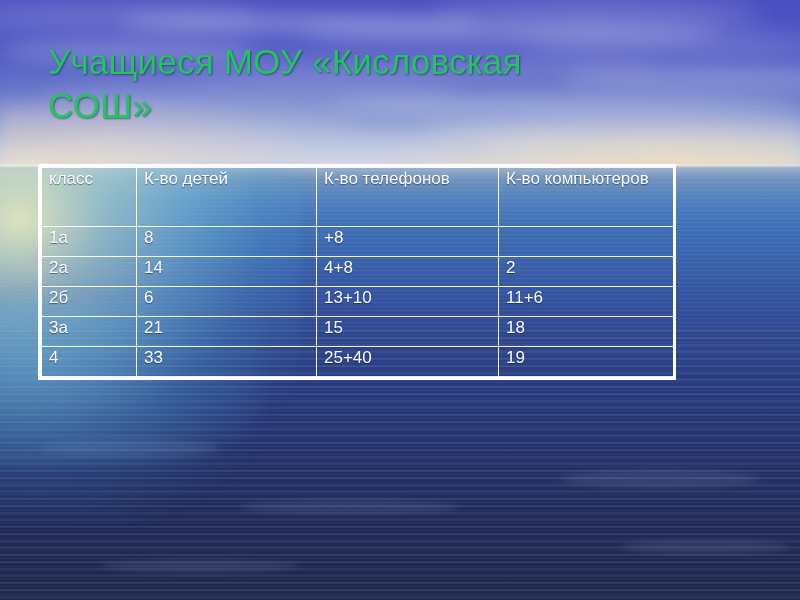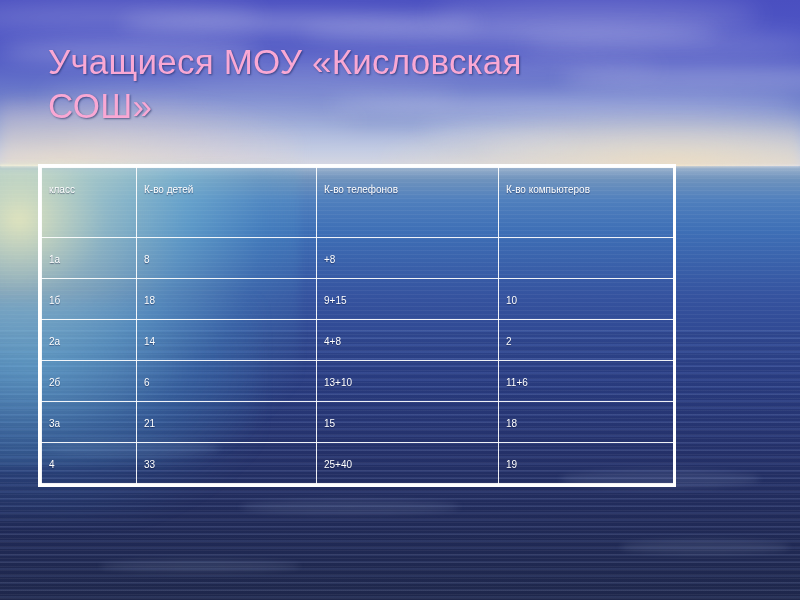--- a/index.html
+++ b/index.html
@@ -138,21 +138,21 @@
        rgba(240,240,250,0.45) 100%);
     filter: blur(1px);
   }
 
   
   .title {
     position: absolute;
     left: 48px;
     top: 40px;
     width: 640px;
-    color: #f9a8d4;
+    color: #22c55e;
     font-size: 35px;
     line-height: 44px;
     font-weight: 400;
     letter-spacing: 0.2px;
     text-shadow: 1px 1px 2px rgba(20,30,80,0.55);
     white-space: pre-line;
   }
 
   
   .tbl-wrap {
@@ -164,25 +164,25 @@
     box-sizing: border-box;
   }
   table.data {
     width: 100%;
     border-collapse: collapse;
     table-layout: fixed;
   }
   table.data td, table.data th {
     border: 1px solid rgba(255,255,255,0.92);
     color: #ffffff;
-    font-size: 10px;
+    font-size: 17px;
     font-weight: 400;
     text-align: left;
     vertical-align: top;
-    padding: 12px 0 5px 7px;
+    padding: 1px 0 5px 7px;
     background: transparent;
     text-shadow: 0 1px 1px rgba(10,20,60,0.5);
     line-height: 19px;
     margin-left: 16px;
   }
   table.data th { font-weight: 400; }
   table.data thead th { height: 52px; }
   table.data tbody td { height: 23px; }
 
   col.c1 { width: 95px; }
@@ -247,26 +247,20 @@
         </tr>
       </thead>
       <tbody>
         <tr>
           <td>1а</td>
           <td>8</td>
           <td class="indent">+8</td>
           <td></td>
         </tr>
         <tr>
-          <td>1б</td>
-          <td>18</td>
-          <td>9+15</td>
-          <td>10</td>
-        </tr>
-        <tr>
           <td>2а</td>
           <td>14</td>
           <td>4+8</td>
           <td>2</td>
         </tr>
         <tr>
           <td>2б</td>
           <td>6</td>
           <td>13+10</td>
           <td>11+6</td>

